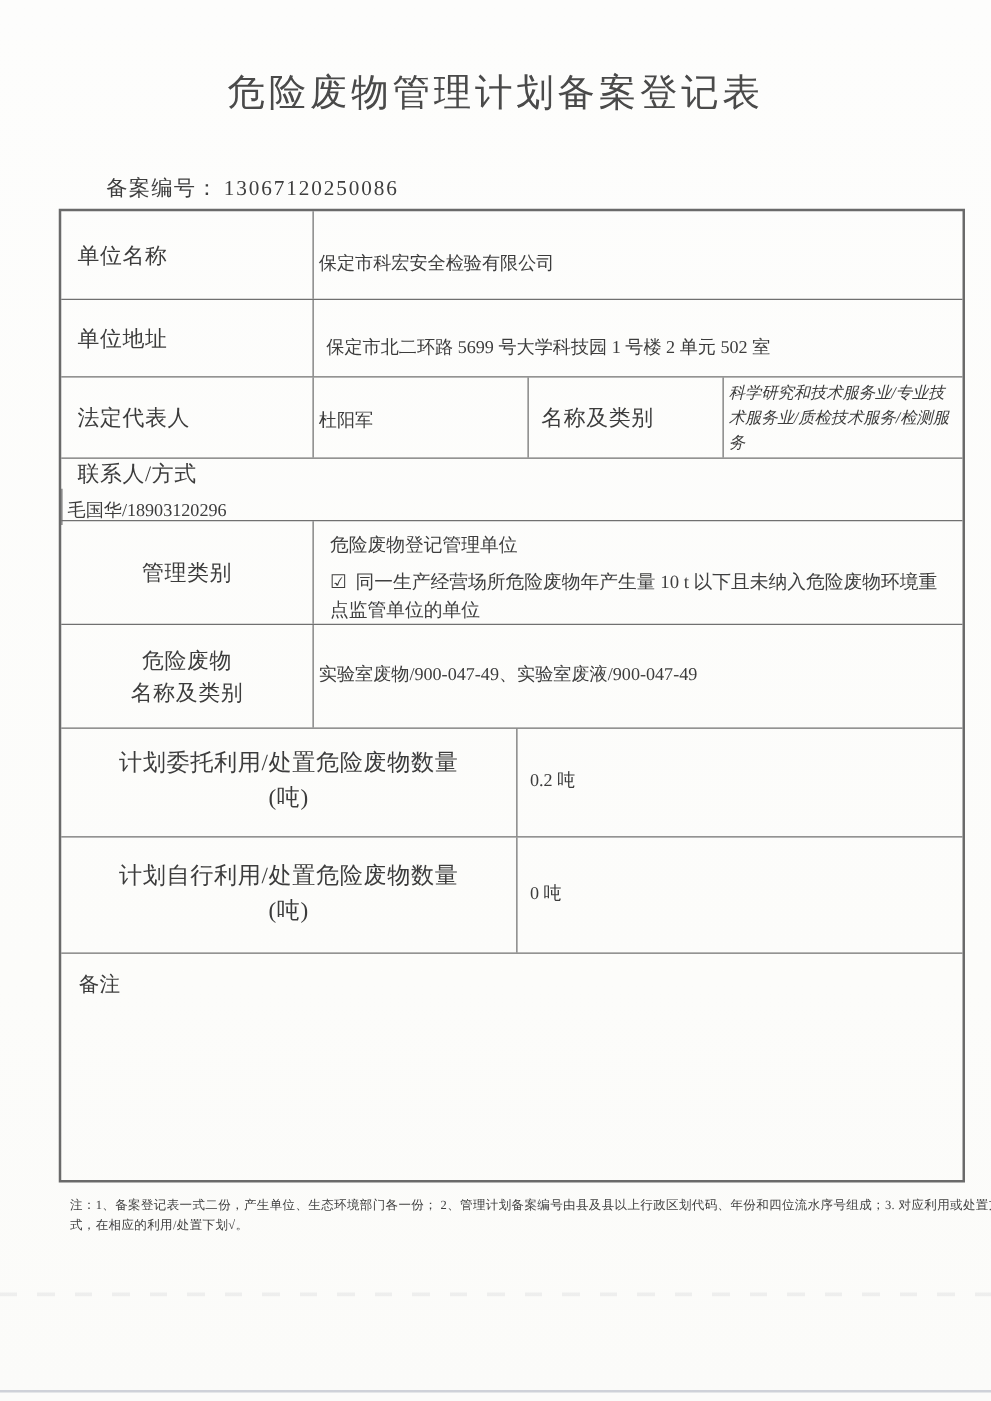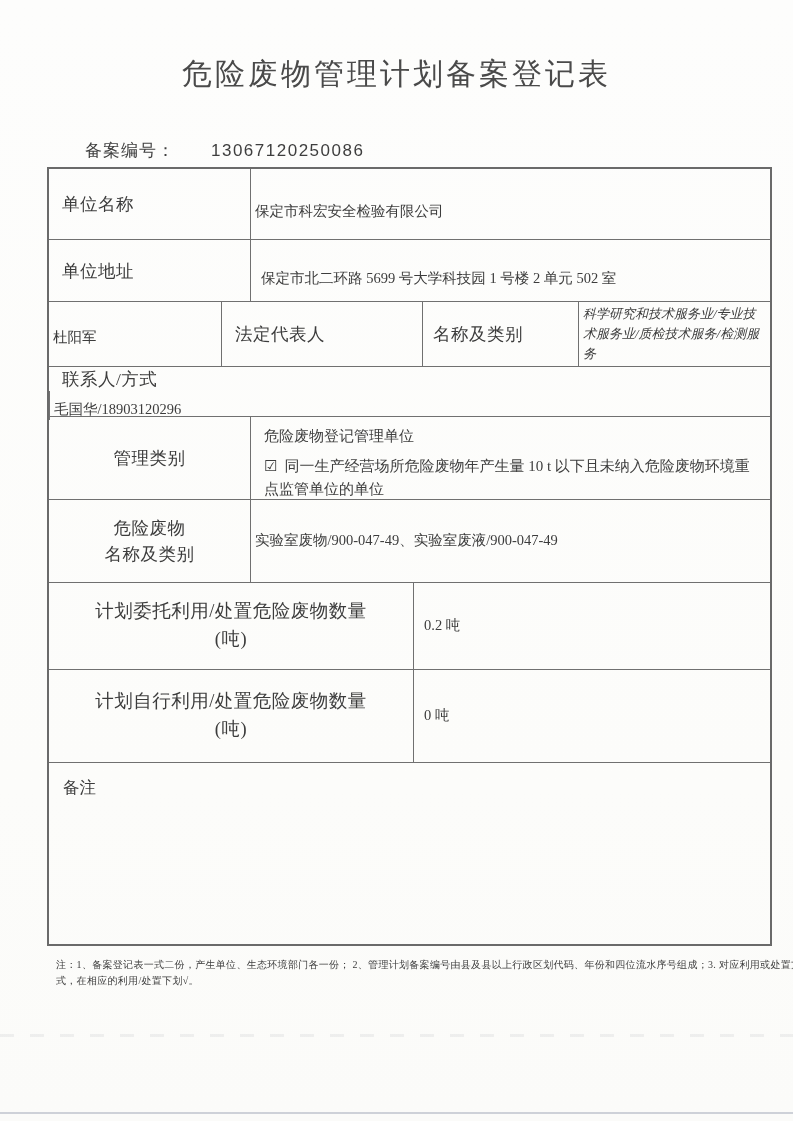--- a/index.html
+++ b/index.html
@@ -28,23 +28,23 @@
     color: #4a4a4a;
   }
   .filing-line {
     position: absolute;
     left: 85px; top: 139px;
     font-size: 17px;
     color: #3e3e3e;
     letter-spacing: 1px;
   }
   .filing-line .filing-number {
-    margin-left: 36px;
+    margin-left: 4px;
     letter-spacing: 1.5px;
-    font-family: Liberation Sans, sans-serif;
+    font-family: Liberation Serif, serif;
   }
   .form-table {
     position: absolute;
     left: 47px; top: 167px;
     width: 725px;
     border: 2px solid #6a6a6a;
     background: transparent;
   }
   .trow {
     display: flex;
@@ -140,22 +140,22 @@
       <div class="cell label-cell label-left w-label">单位名称</div>
       <div class="cell value-cell w-rest pad4 nudge-down">保定市科宏安全检验有限公司</div>
     </div>
 
     <div class="trow r2">
       <div class="cell label-cell label-left w-label">单位地址</div>
       <div class="cell value-cell w-rest pad10 nudge-down">保定市北二环路 5699 号大学科技园 1 号楼 2 单元 502 室</div>
     </div>
 
     <div class="trow r3">
+      <div class="cell label-cell label-left w-label">法定代表人</div>
       <div class="cell value-cell w-val3 pad4 nudge-down-sm">杜阳军</div>
-      <div class="cell label-cell label-left w-label">法定代表人</div>
       <div class="cell label-cell label-left w-ind-label pad10">名称及类别</div>
       <div class="cell value-cell w-rest industry-value">科学研究和技术服务业/专业技术服务业/质检技术服务/检测服务</div>
     </div>
 
     <div class="trow r4">
       <div class="cell label-cell label-left w-label">联系人/方式</div>
       <div class="cell value-cell w-rest pad4 nudge-down-sm">毛国华/18903120296</div>
     </div>
 
     <div class="trow r5">

